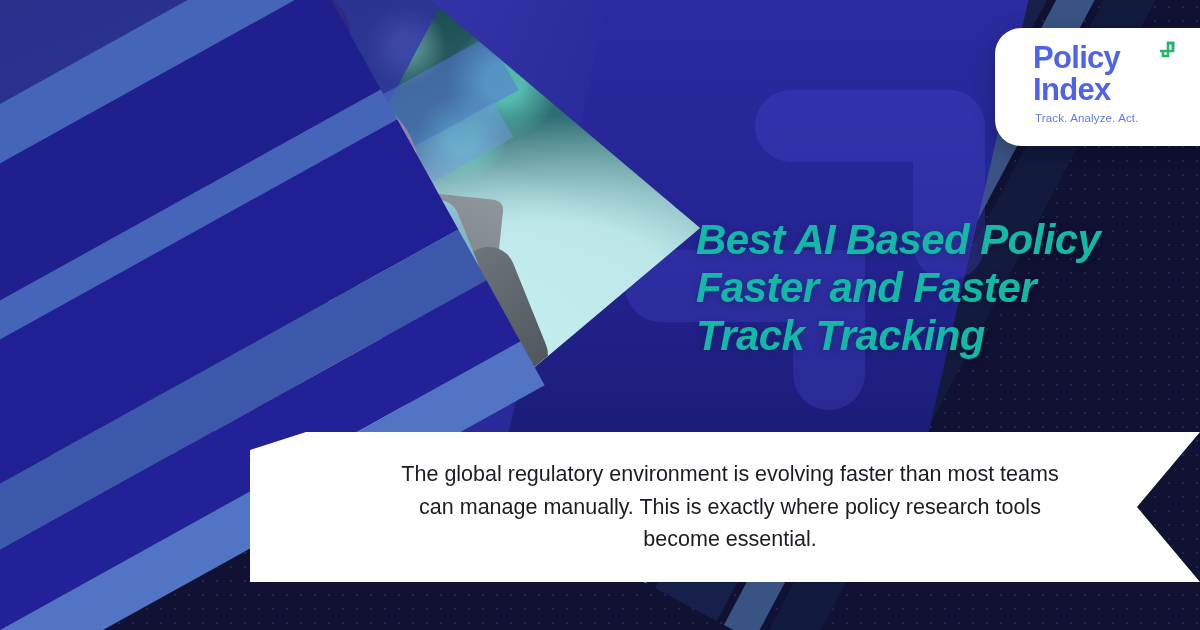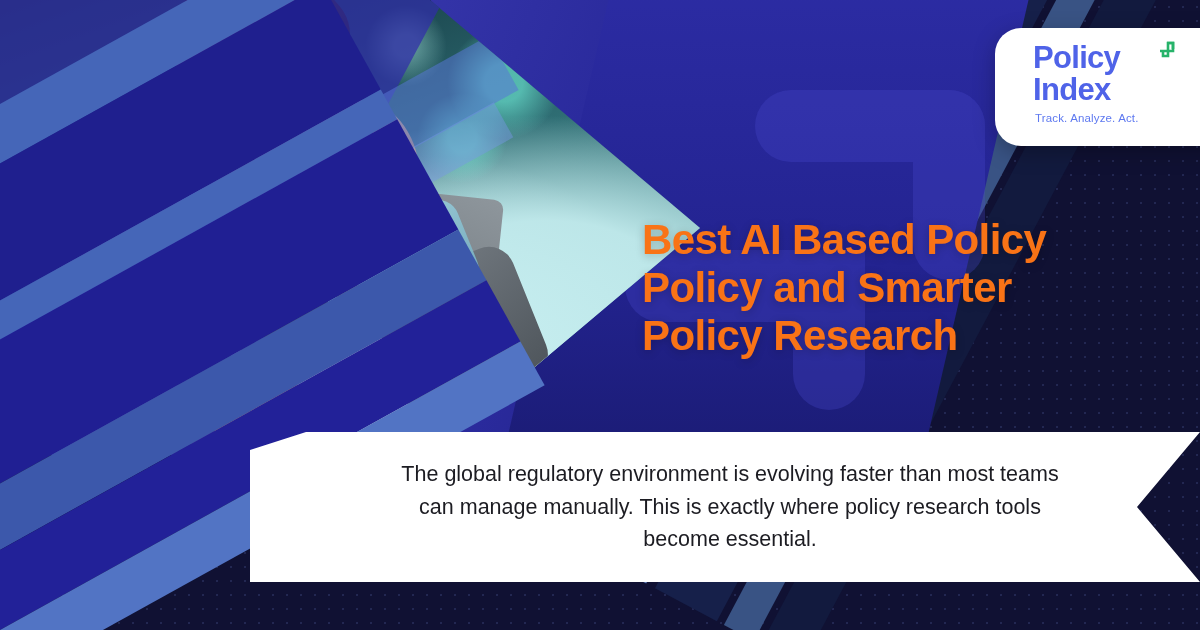--- a/index.html
+++ b/index.html
@@ -108,23 +108,24 @@
     clip-path:polygon(56px 0, 950px 0, 950px 0, 887px 75px, 950px 150px, 0 150px, 0 18px);
   }
   .banner-inner{
     position:absolute;left:130px;top:0;width:700px;height:150px;
     display:flex;align-items:center;justify-content:center;text-align:center;
     color:#1c1c22;font-size:21.5px;line-height:1.52;padding:0 10px;
   }
 
   
   .headline{
-    position:absolute;left:642px;top:216px;width:500px;
-    color:#f97316;font-size:42px;line-height:1.14;font-weight:700;letter-spacing:-.6px;
+    position:absolute;left:696px;top:216px;width:500px;
+    color:#14b8a6;font-size:42px;line-height:1.14;font-weight:700;letter-spacing:-.6px;
     text-shadow:0 2px 10px rgba(0,0,0,.22);
+    font-style:italic;
   }
   .headline span{display:block;}
 
   
   .logo-card{
     position:absolute;left:995px;top:28px;width:230px;height:118px;background:#fff;
     border-radius:26px 0 0 26px;box-shadow:0 6px 22px rgba(0,0,0,.26);
     padding:14px 0 0 0;
   }
   .logo-rows{position:relative;padding-left:38px;}
@@ -203,22 +204,22 @@
     <i style="top:520px;height:70px;background:#222198;"></i>
     <i style="top:590px;height:50px;background:#5274c4;"></i>
   </div>
 
   <div class="banner">
     <div class="banner-inner">The global regulatory environment is evolving faster than most teams can manage manually. This is exactly where policy research tools become essential.</div>
   </div>
 
   <div class="headline">
     <span>Best AI Based Policy</span>
-    <span>Policy and Smarter</span>
-    <span>Policy Research</span>
+    <span>Faster and Faster</span>
+    <span>Track Tracking</span>
   </div>
 
   <div class="logo-card">
     <div class="logo-rows">
       <div class="logo-word">Policy</div>
       <div class="logo-word">Index</div>
       <svg class="logo-arrow" viewBox="0 0 26 26">
         <path d="M4 13 h8 v-8 h5 v8 h-5 v5 h-5 v-5 z" fill="none" stroke="#27b36a" stroke-width="2.6" stroke-linecap="square"></path>
         <path d="M11 5 h6 v6" fill="none" stroke="#27b36a" stroke-width="2.6"></path>
       </svg>

